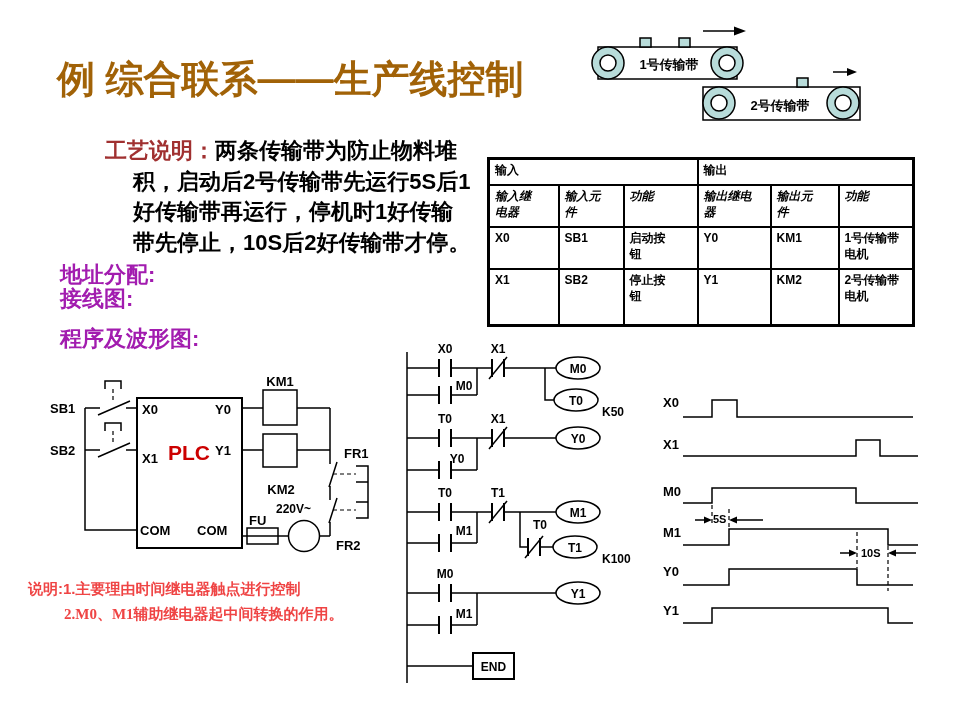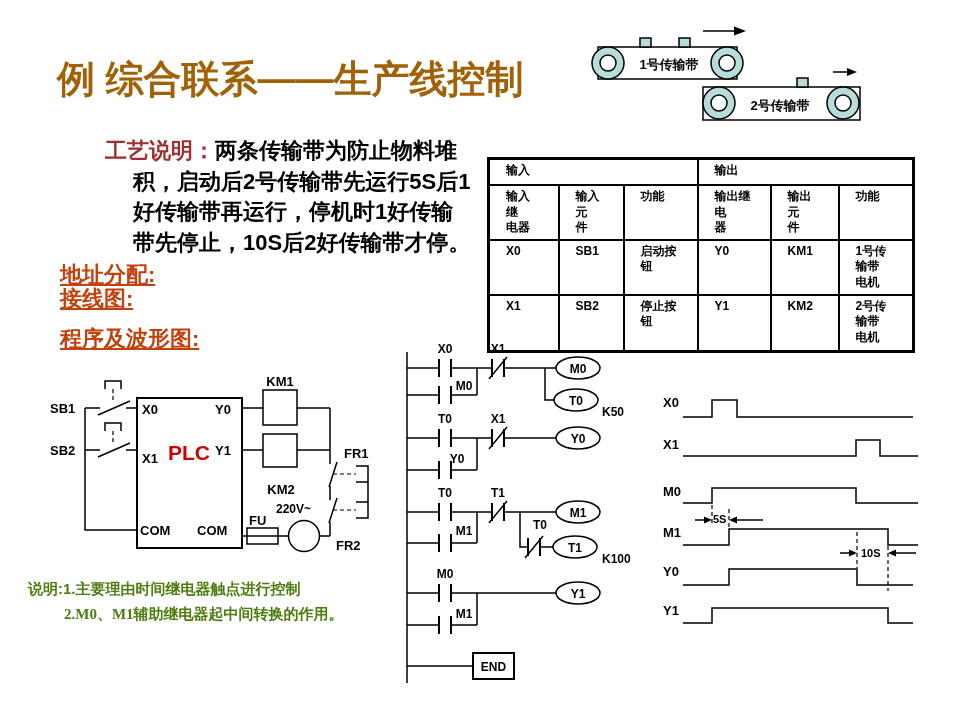--- a/index.html
+++ b/index.html
@@ -2,29 +2,29 @@
 <html><head>
 <meta charset="utf-8">
 <style>
   html,body{margin:0;padding:0;}
   body{width:960px;height:720px;background:#fff;position:relative;overflow:hidden;
        font-family:"Liberation Sans",sans-serif;}
   .title{position:absolute;left:57px;top:60px;font:bold 38px "Liberation Sans",sans-serif;
          color:#a16207;line-height:1;white-space:nowrap;margin:0;}
   .procline{position:absolute;font:bold 22px "Liberation Sans",sans-serif;color:#000;white-space:nowrap;margin-left:45px;}
   .redtxt{color:#A03030;}
-  .heading{position:absolute;font:bold 22px "Liberation Sans",sans-serif;color:#c2410c;white-space:nowrap;text-decoration:underline;}
-  .note{position:absolute;font:bold 15px "Liberation Sans",sans-serif;color:#4d7c0f;white-space:nowrap;}
+  .heading{position:absolute;font:bold 22px "Liberation Sans",sans-serif;color:#a21caf;white-space:nowrap;}
+  .note{position:absolute;font:bold 15px "Liberation Sans",sans-serif;color:#ef4444;white-space:nowrap;}
   
   table.io{position:absolute;left:487px;top:157px;width:426px;border-collapse:collapse;
            table-layout:fixed;border:3px solid #000;
            font:bold 12px "Liberation Sans",sans-serif;color:#000;}
-  table.io td{border:2px solid #000;padding:3px 16px;vertical-align:top;white-space:pre-line;line-height:1.3;margin-top:44px;}
+  table.io td{border:2px solid #000;padding:3px 5px;vertical-align:top;white-space:pre-line;line-height:1.3;margin-top:44px;}
   tr.grp td{height:18px;}
-  tr.cols td{height:34px;}
+  tr.cols td{height:34px;font-style:italic;}
   tr.r1 td{height:34px;}
   tr.r2 td{height:48px;}
   
   svg{position:absolute;overflow:visible;}
   .conveyor{left:570px;top:10px;width:390px;height:130px;}
   .wiring{left:30px;top:360px;width:365px;height:215px;}
   .ladder{left:400px;top:330px;width:265px;height:370px;}
   .wave{left:660px;top:385px;width:300px;height:260px;}
   .ln{stroke:#000;stroke-width:1.5;fill:none;}
   .thk{stroke:#000;stroke-width:2;fill:none;}

